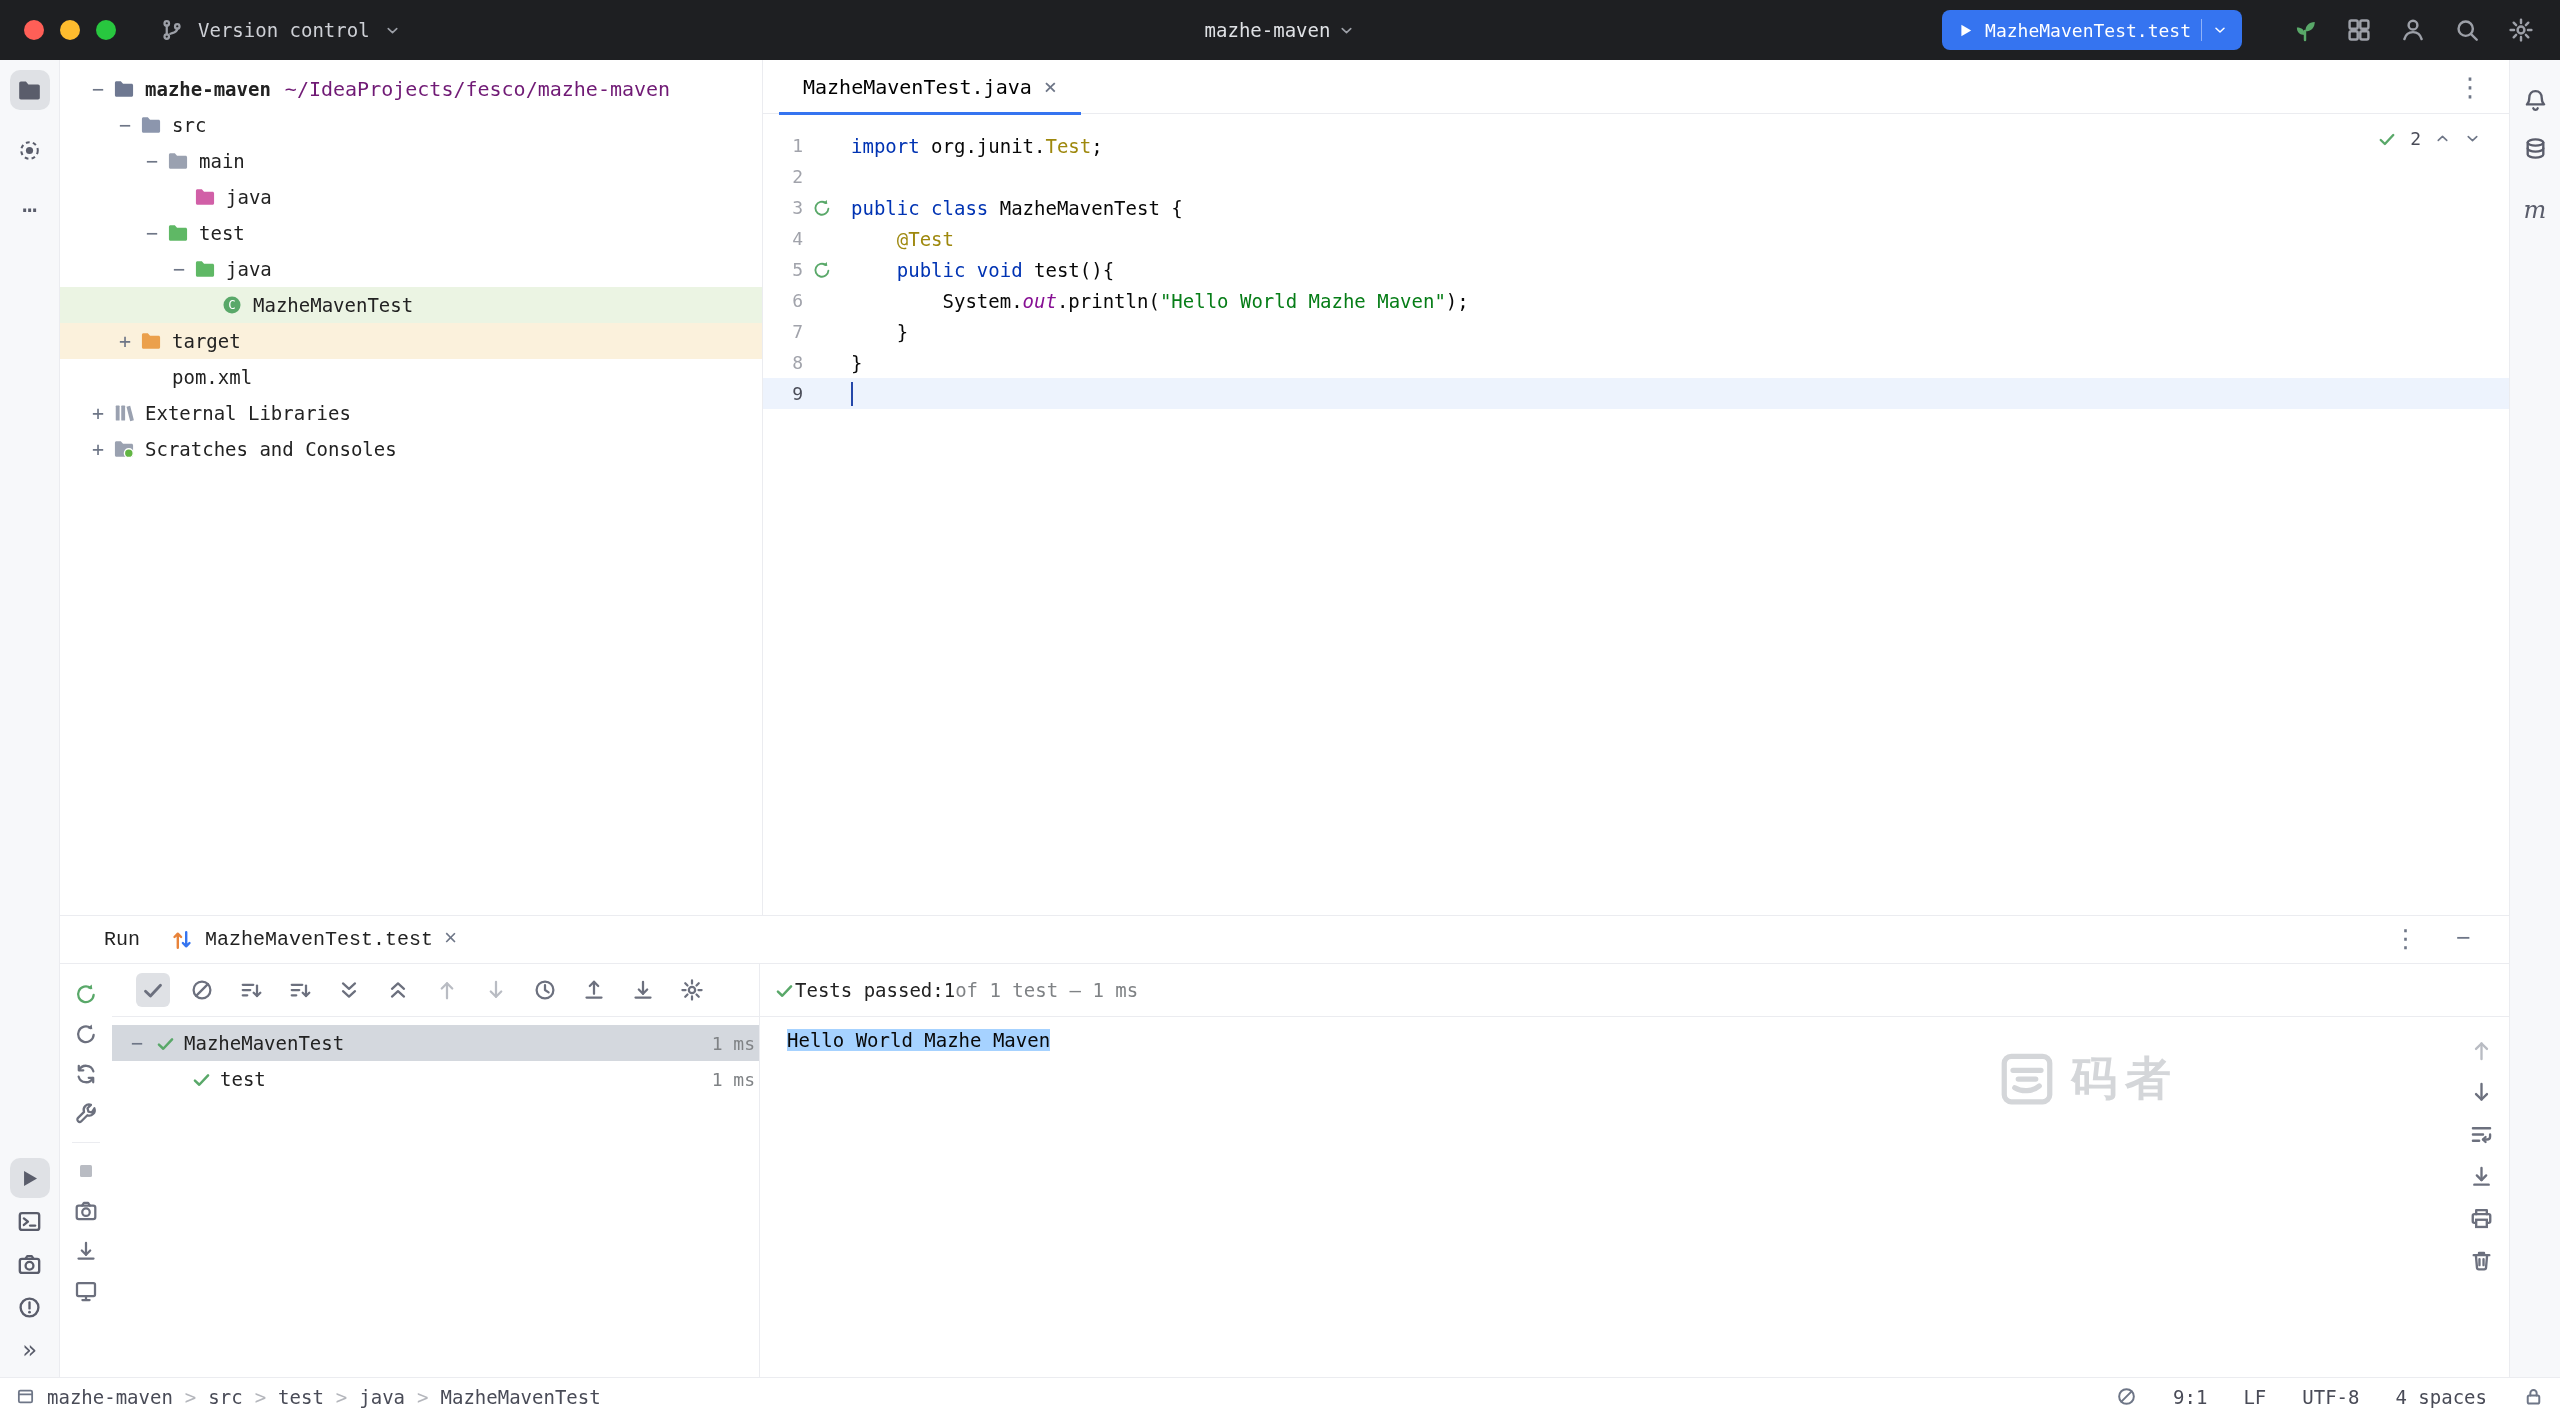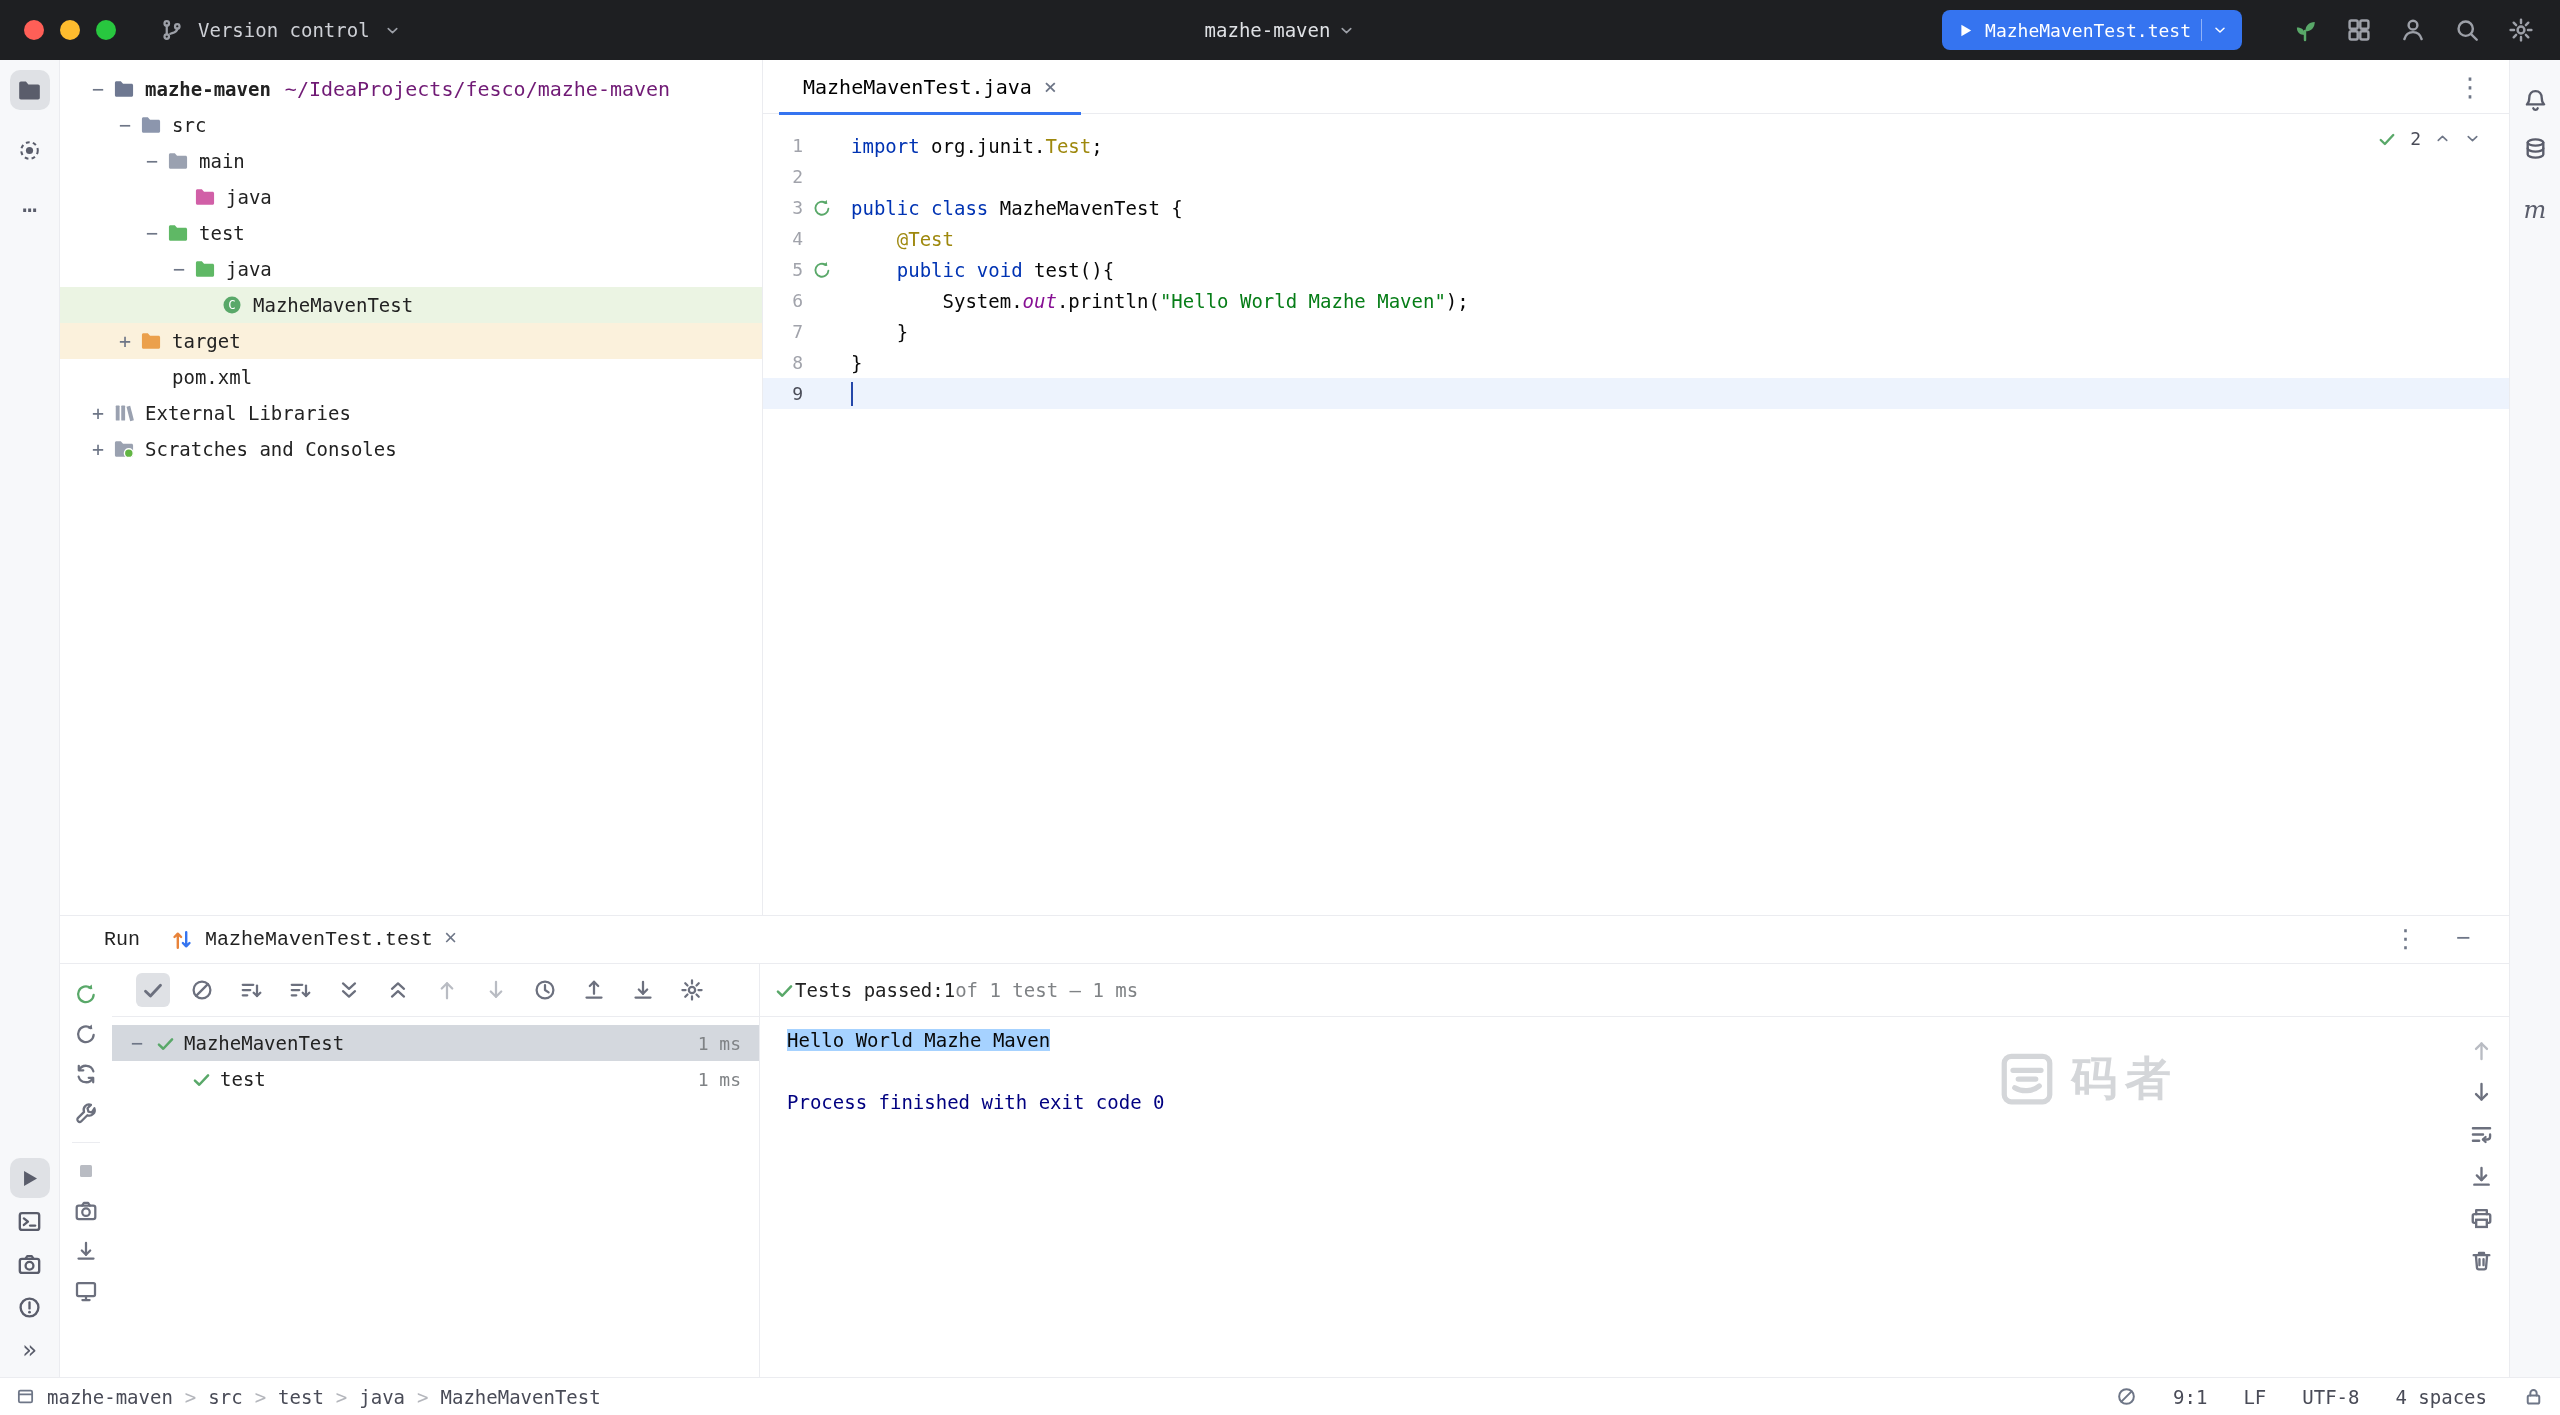--- a/index.html
+++ b/index.html
@@ -105,21 +105,21 @@
   .test-toolbar { height:53px; flex:none; display:flex; align-items:center; gap:15px; padding-left:24px; border-bottom:1px solid #EBECF0; }
   .test-toolbar .tbtn { width:34px; height:34px; border-radius:6px; color:#6C707E; }
   .test-toolbar .tbtn.toggled { background:#DFE1E5; }
   .test-toolbar .ic { width:24px; height:24px; }
   .test-tree { padding-top:8px; }
   .test-row { height:36px; display:flex; align-items:center; font-size:19px; color:#222; }
   .test-row.selected { background:#D4D8DE; }
   .test-row .exp { width:30px; }
   .test-check { width:26px; height:24px; color:#59A869; margin-right:6px; display:flex; align-items:center; justify-content:center; }
   .test-check svg { width:21px; height:21px; }
-  .test-time { margin-left:auto; padding-right:18px; color:#7F8285; font-size:18px; }
+  .test-time { margin-left:auto; padding-right:4px; color:#7F8285; font-size:18px; }
 
   .console { flex:1; position:relative; display:flex; flex-direction:column; min-width:0; }
   .console-status { height:53px; flex:none; display:flex; align-items:center; padding-left:14px; border-bottom:1px solid #EBECF0; font-size:19px; }
   .console-status .ic { width:21px; height:21px; color:#59A869; }
   .cs-dark { color:#222; } .cs-gray { color:#7F8285; }
   .console-body { padding:8px 0 0 27px; line-height:31px; }
   .console-body div { white-space:pre; }
   .cl-gray { color:#7F8285; } .cl-sys { color:#000080; } .cl-plain { color:#111; }
   .seltext { background:#A6D2FF; color:#080808; }
   .watermark { position:absolute; right:330px; top:84px; display:flex; align-items:center; gap:16px; color:#D4D6D9; }
@@ -728,21 +728,20 @@
                   <path d="M3 8.8l3.3 3.2L13 4.8" fill="none" stroke="currentColor" stroke-width="1.9" stroke-linecap="round" stroke-linejoin="round"></path>
                 </svg>
               </span>
             <span class="cs-dark">Tests passed:</span>
             <span class="cs-dark">1</span>
             <span class="cs-gray">of 1 test – 1 ms</span>
           </div>
           <div id="console-body" class="console-body">
               <div class="cl-plain"><span class="seltext">Hello World Mazhe Maven</span></div>
               <div class="cl-plain">&nbsp;</div>
-              <div class="cl-sys">Process finished with exit code 0</div>
             </div>
           <div class="watermark">
             <span class="ic wm-box">
                 <svg viewBox="0 0 16 16" aria-hidden="true">
                   <rect x="1.5" y="1.5" width="13" height="13" rx="2" fill="none" stroke="currentColor" stroke-width="1.5" stroke-linecap="round" stroke-linejoin="round"></rect>
                   <path d="M4 5.5h8M5.5 8h5M4.5 10.5c2 1.2 5 1.2 7-.5" fill="none" stroke="currentColor" stroke-width="1.5" stroke-linecap="round" stroke-linejoin="round"></path>
                 </svg>
               </span>
             <span class="wm-text">码者</span>
           </div>

